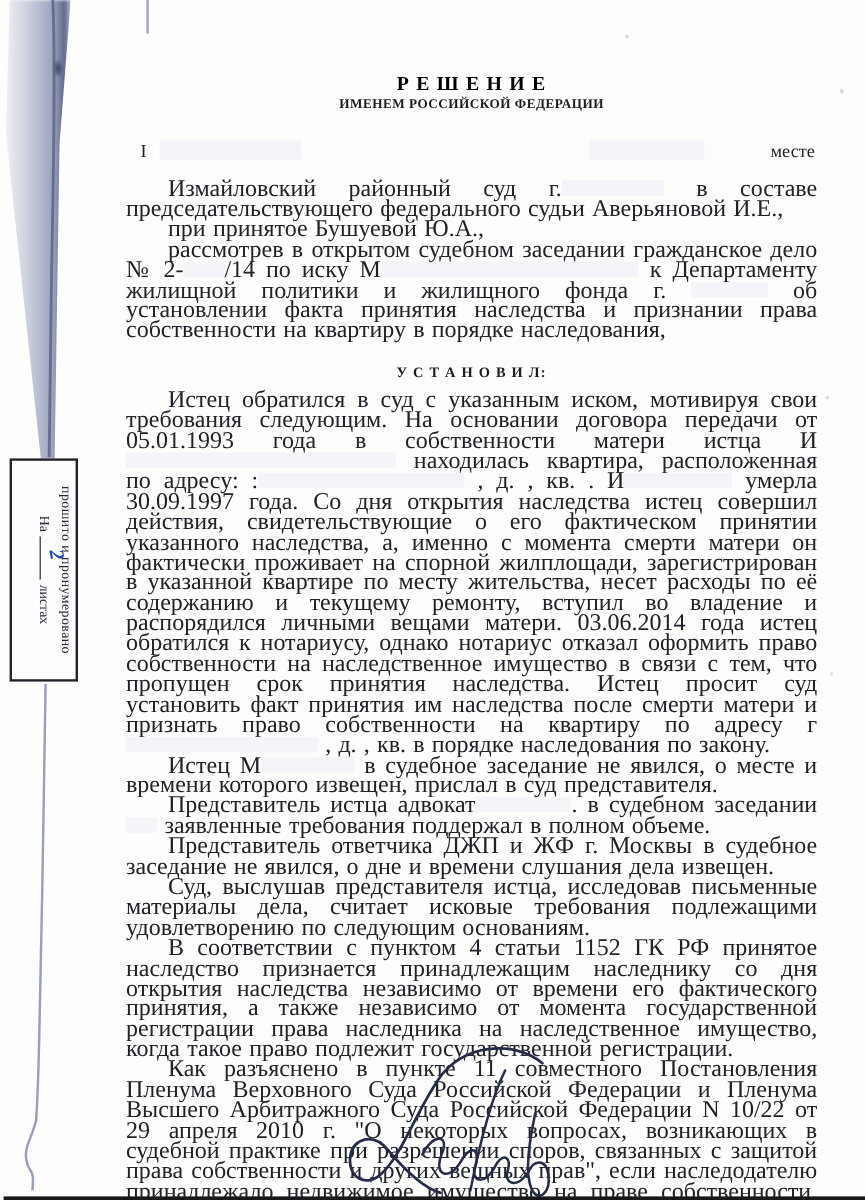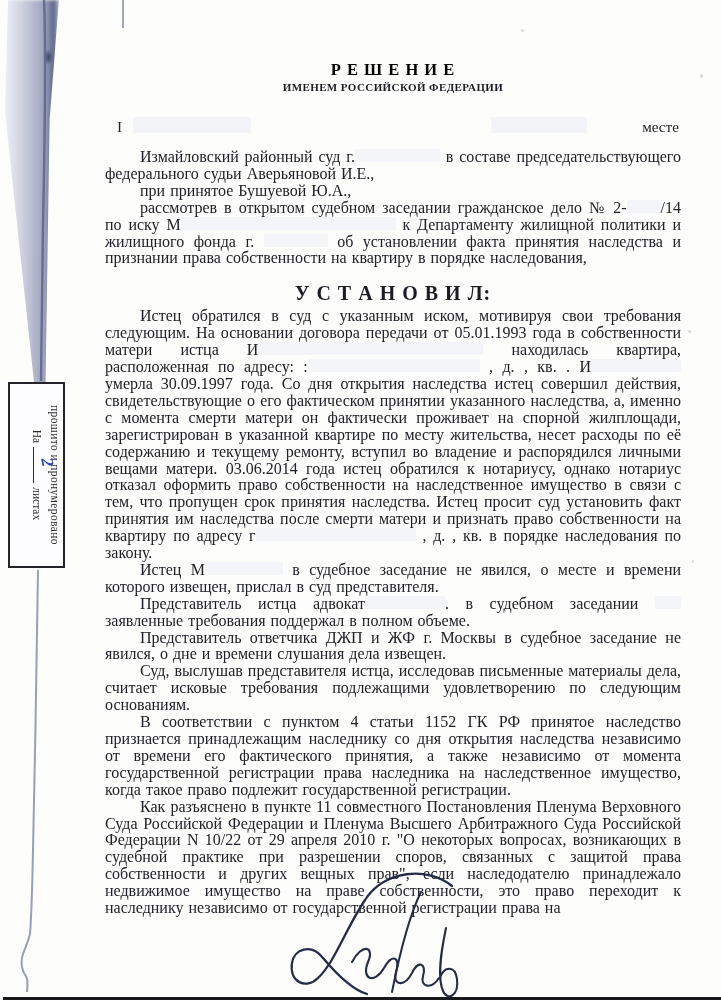--- a/index.html
+++ b/index.html
@@ -28,24 +28,24 @@
   .textblock{position:absolute;left:105px;top:60px;width:576px;}
   .title{text-align:center;font-weight:bold;font-size:16.5px;line-height:19px;letter-spacing:1px;color:#000000;}
   .title2{text-align:center;font-weight:bold;font-size:11px;line-height:17px;letter-spacing:.4px;color:#1c1d24;}
   .dateline{position:relative;height:17px;margin-top:22px;font-size:15.2px;}
   .dl-left{position:absolute;left:12px;}
   .dl-right{position:absolute;right:2px;}
   .redbox{position:absolute;height:16px;background:rgba(221,228,240,.32);border-radius:1px;}
   .rb1{left:28px;top:-1px;width:118px;}
   .rb2{right:94px;top:-1px;width:96px;}
   .paras{margin-top:14px;}
-  .para{margin:0;font-size:16px;line-height:16.9px;text-align:justify;text-indent:35px;
+  .para{margin:0;font-size:20px;line-height:16.9px;text-align:justify;text-indent:35px;
       word-spacing:1px;color:#212229;}
   .gap{display:inline-block;height:13px;background:rgba(222,229,241,.30);border-radius:1px;}
-  .heading{text-align:center;font-weight:bold;font-size:20px;line-height:17px;
+  .heading{text-align:center;font-weight:bold;font-size:12px;line-height:17px;
       letter-spacing:1px;margin-top:18px;margin-bottom:6px;color:#1c1d24;}
   .signature{position:absolute;left:0;top:0;pointer-events:none;}
   .bottomline{position:absolute;left:3px;right:0;bottom:0;height:3px;background:#18181a;}
   .speck{position:absolute;border-radius:50%;background:rgba(120,126,145,.28);}
 </style>
 </head>
 <body>
 
 <div class="page">
 

